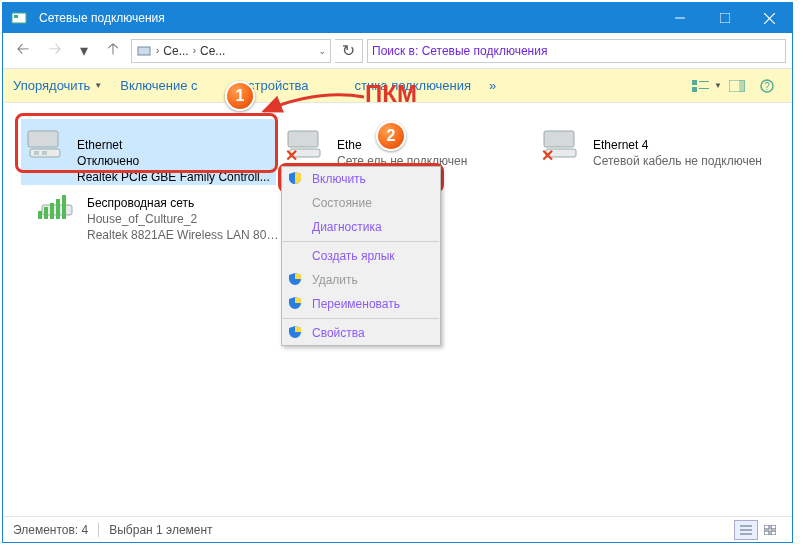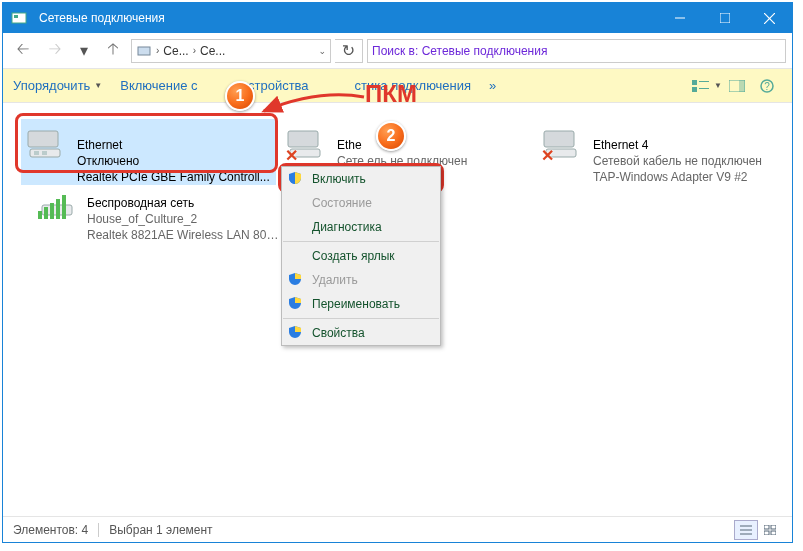--- a/index.html
+++ b/index.html
@@ -39,21 +39,21 @@
 .adapter.selected { background: #cce8ff; }
 
 .marker-box { position:absolute; border: 3px solid #e0372b; border-radius: 8px; pointer-events:none; }
 
 .bubble { position:absolute; width: 30px; height: 30px; border-radius: 50%; background: radial-gradient(circle at 35% 30%, #ff9e52 0%, #f96f1e 50%, #d84500 100%); border: 2px solid #fff; box-shadow: 0 1px 3px rgba(0,0,0,.4); color:#fff; font-weight:bold; font-size:16px; display:flex; align-items:center; justify-content:center; z-index:50; }
 
 .pkm-label { position:absolute; color:#e0372b; font-size: 24px; font-weight: 600; z-index:20; }
 .pkm-arrow { position:absolute; z-index:20; }
 
 .ctxmenu { position:absolute; width: 160px; background: #f0f0f0; border: 1px solid #bcbcbc; box-shadow: 2px 2px 4px rgba(0,0,0,.25); font-size: 12px; z-index: 30; }
-.ctxmenu .mrow { height: 24px; display: flex; align-items: center; padding-left: 30px; position:relative; color:#14532d; }
+.ctxmenu .mrow { height: 24px; display: flex; align-items: center; padding-left: 30px; position:relative; color:#8b5cf6; }
 .ctxmenu .mrow.disabled { color: #9a9a9a; }
 .ctxmenu .msep { height: 1px; background: #d0d0d0; margin: 2px 1px; }
 .ctxmenu .shield { position:absolute; left:6px; width:16px; height:16px; }
 
 .statusbar { position:absolute; bottom:0; left:0; right:0; height: 26px; border-top: 1px solid #e5e5e5; display:flex; align-items:center; font-size:12px; color:#555; padding: 0 10px; }
 .statusbar .sep { width:1px; height:14px; background:#ccc; margin:0 10px; }
 .statusbar .spacer { flex:1; }
 .statusbar .viewbtn { width:24px; height:20px; border:1px solid transparent; display:flex; align-items:center; justify-content:center; }
 .statusbar .viewbtn.active { border-color:#aac; background:#e8f0ff; }
 
@@ -201,21 +201,20 @@
       <div class="aicon">
         <svg class="netcard-svg" viewBox="0 0 44 36">
             <rect x="4" y="6" width="30" height="16" rx="2" fill="#d5d9dc" stroke="#9aa"></rect>
             <rect x="6" y="24" width="30" height="8" rx="2" fill="#e8eaec" stroke="#9aa"></rect>
           </svg>
         <span class="red-x">✕</span>
       </div>
       <div class="atxt">
         <div class="nm">Ethernet 4</div>
         <div class="ln">Сетевой кабель не подключен</div>
-        <div class="ln">TAP-Windows Adapter V9 #2</div>
       </div>
     </div>
 
     <div class="adapter" style="left:28px; top:74px;">
       <div class="aicon">
         <svg class="wifi-svg" viewBox="0 0 44 40">
           <rect x="8" y="24" width="30" height="10" rx="2" fill="#e8eaec" stroke="#9aa"></rect>
           <rect x="4" y="30" width="4" height="8" fill="#5b5"></rect>
             <rect x="10" y="26" width="4" height="12" fill="#5b5"></rect>
             <rect x="16" y="22" width="4" height="16" fill="#5b5"></rect>

